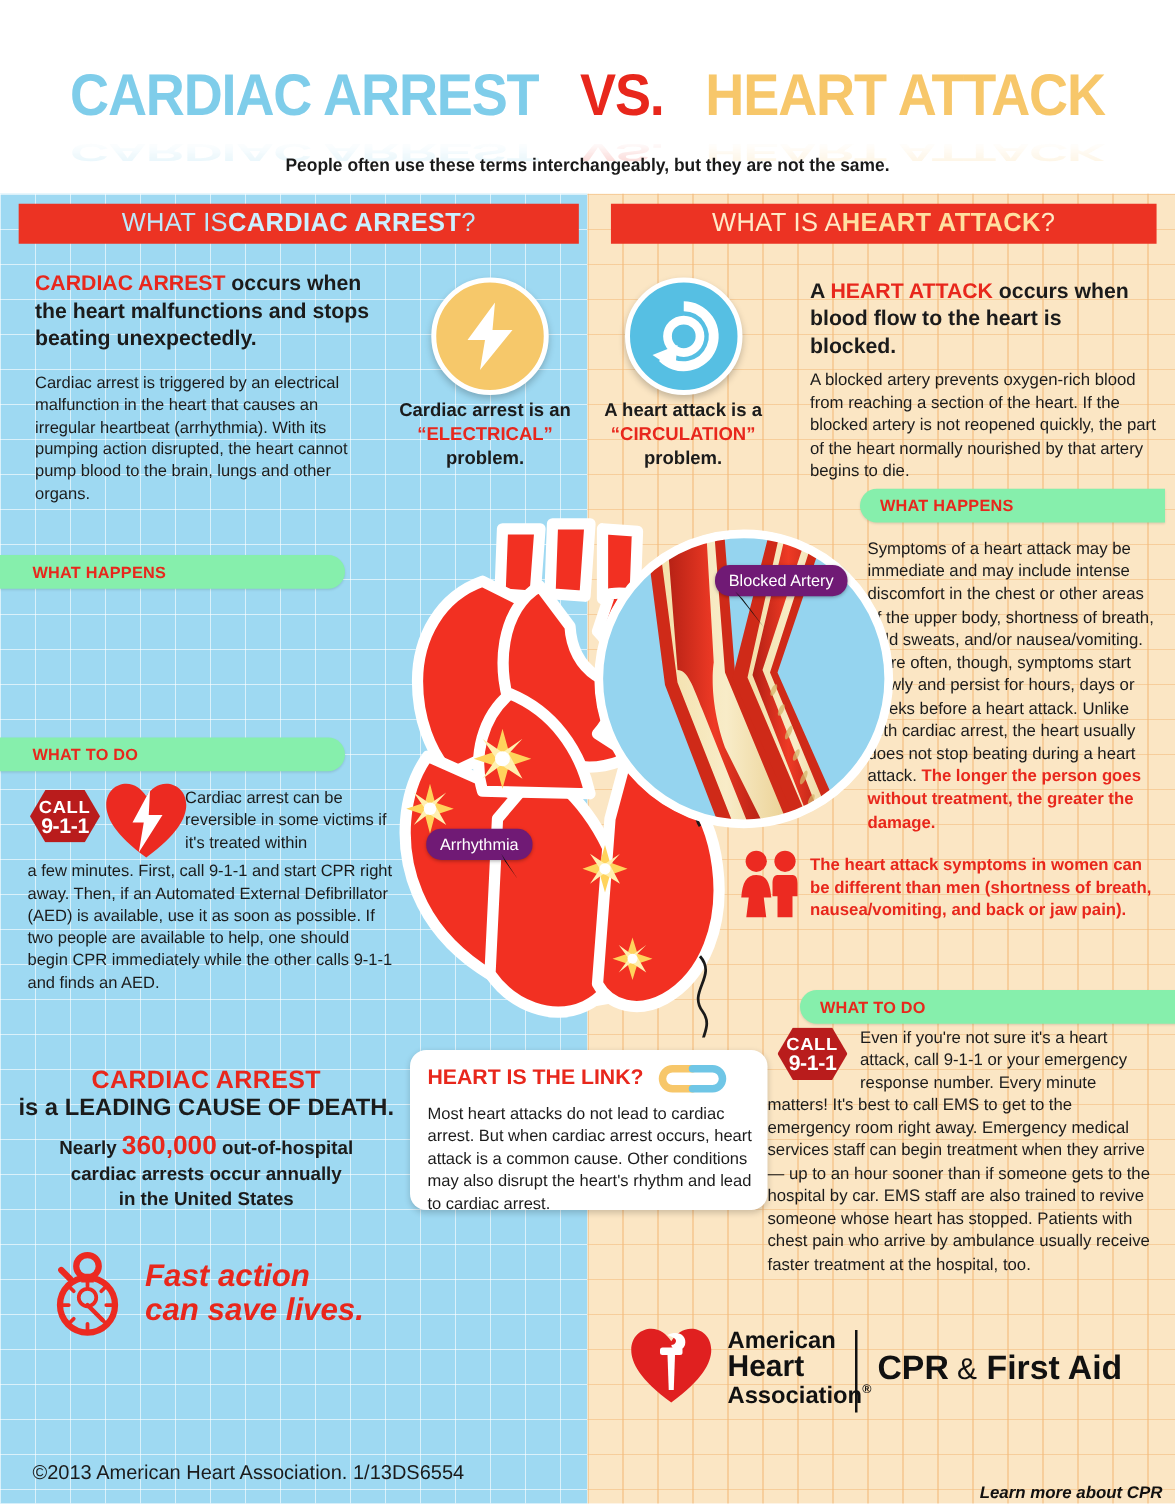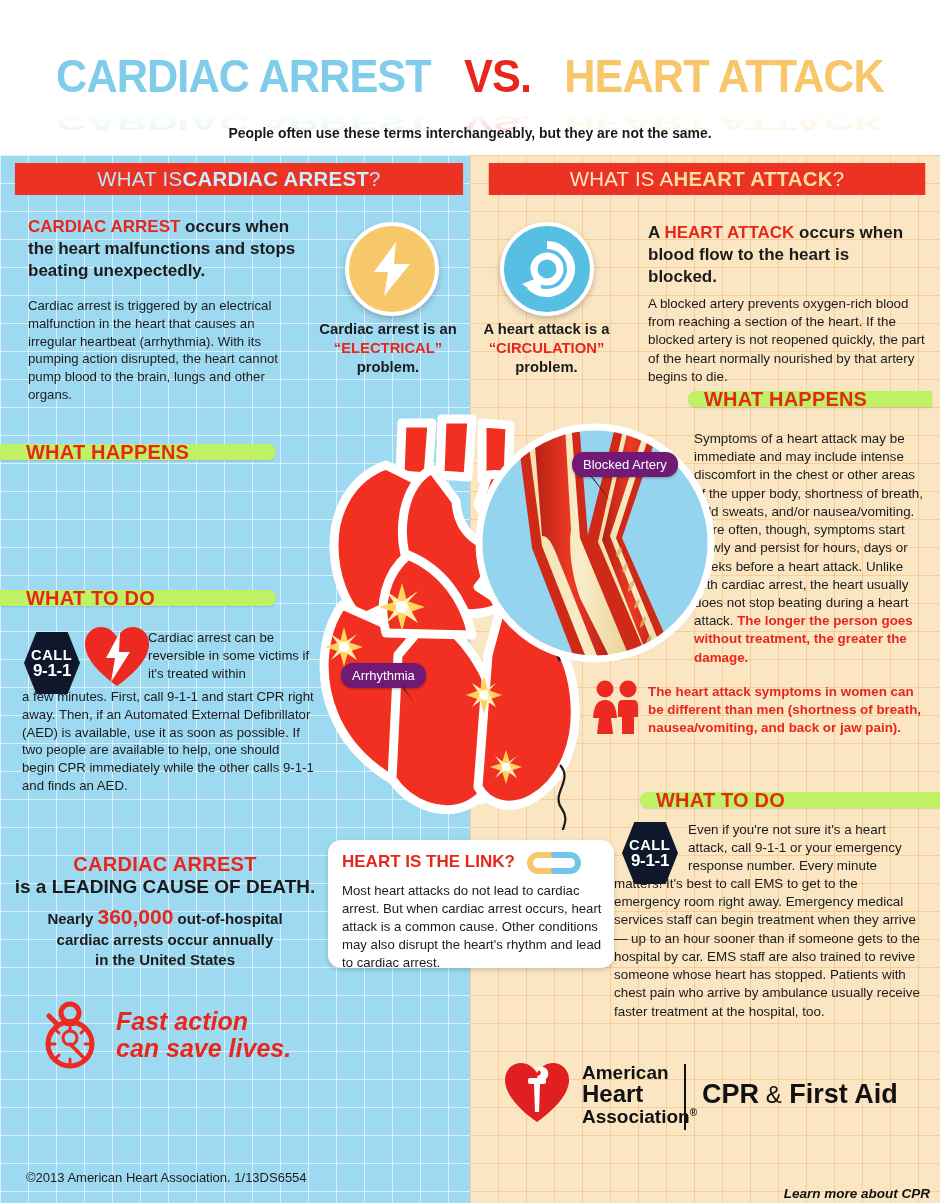--- a/index.html
+++ b/index.html
@@ -63,24 +63,24 @@
     font-size:21px;font-weight:normal;letter-spacing:.3px;white-space:nowrap;
     transform:scaleX(0.97);
   }
   .banner-left{left:8px;width:462px;color:#bfe7f8;}
   .banner-left b{color:#ccf0ff;}
   .banner-right{left:482px;width:450px;color:#ffe9c6;}
   .banner-right b{color:#ffdfa0;}
 
   
   .pill{
-    position:absolute;height:16px;background:#bef264;
+    position:absolute;height:27px;background:#86efac;
     border-radius:0 14px 14px 0;
     display:flex;align-items:center;
-    color:#e8271c;font-size:20px;font-weight:bold;letter-spacing:.2px;
+    color:#e8271c;font-size:13px;font-weight:bold;letter-spacing:.2px;
     box-shadow:0 1px 2px rgba(0,0,0,.12);
   }
   .pill.rounded-both{border-radius:14px;padding-left:16px;}
 
   
   .txt{position:absolute;color:#1b1b1b;}
   .lead{font-size:17px;font-weight:bold;line-height:1.28;}
   .body{font-size:13.2px;line-height:1.35;}
   .body-r{font-size:13.4px;line-height:1.36;}
   .red{color:#e8271c;}
@@ -92,21 +92,21 @@
     position:absolute;border-radius:50%;
     box-shadow:0 3px 6px rgba(0,0,0,.22);
     border:4px solid #fff;
     display:flex;align-items:center;justify-content:center;
   }
   .circ-elec{background:#f6c86a;}
   .circ-circ{background:#56bfe3;}
 
   
   .call911{
-    position:absolute;width:56px;height:62px;background:#0f172a;color:#fff;
+    position:absolute;width:56px;height:42px;background:#b91c1c;color:#fff;
     clip-path:polygon(22% 0,78% 0,100% 50%,78% 100%,22% 100%,0 50%);
     display:flex;flex-direction:column;align-items:center;justify-content:center;
     line-height:1;
   }
   .call911 .c1{font-size:14px;font-weight:bold;letter-spacing:.5px;transform:scaleX(1.05);}
   .call911 .c2{font-size:17px;font-weight:bold;letter-spacing:-.3px;}
 
   
   .card{
     position:absolute;background:#fff;border-radius:13px;
@@ -115,21 +115,21 @@
 
   
   .tip{
     position:absolute;background:#701a75;color:#fff;border-radius:12px;
     font-size:13px;font-weight:normal;padding:5px 11px;white-space:nowrap;
     box-shadow:0 1px 3px rgba(0,0,0,.3);
   }
 
   
   .copyright{
-    position:absolute;left:26px;top:1170px;font-size:13px;color:#1b1b1b;
+    position:absolute;left:26px;top:1170px;font-size:16px;color:#1b1b1b;
   }
   .aha-name{
     position:absolute;font-weight:bold;color:#111;line-height:1.02;font-size:19px;
   }
   .cpr-title{position:absolute;font-size:27px;font-weight:bold;color:#111;white-space:nowrap;}
   .learn{
     position:absolute;text-align:right;font-size:13.5px;font-weight:bold;font-style:italic;
     color:#111;line-height:1.35;
   }
   .learn .url{color:#e8271c;}

